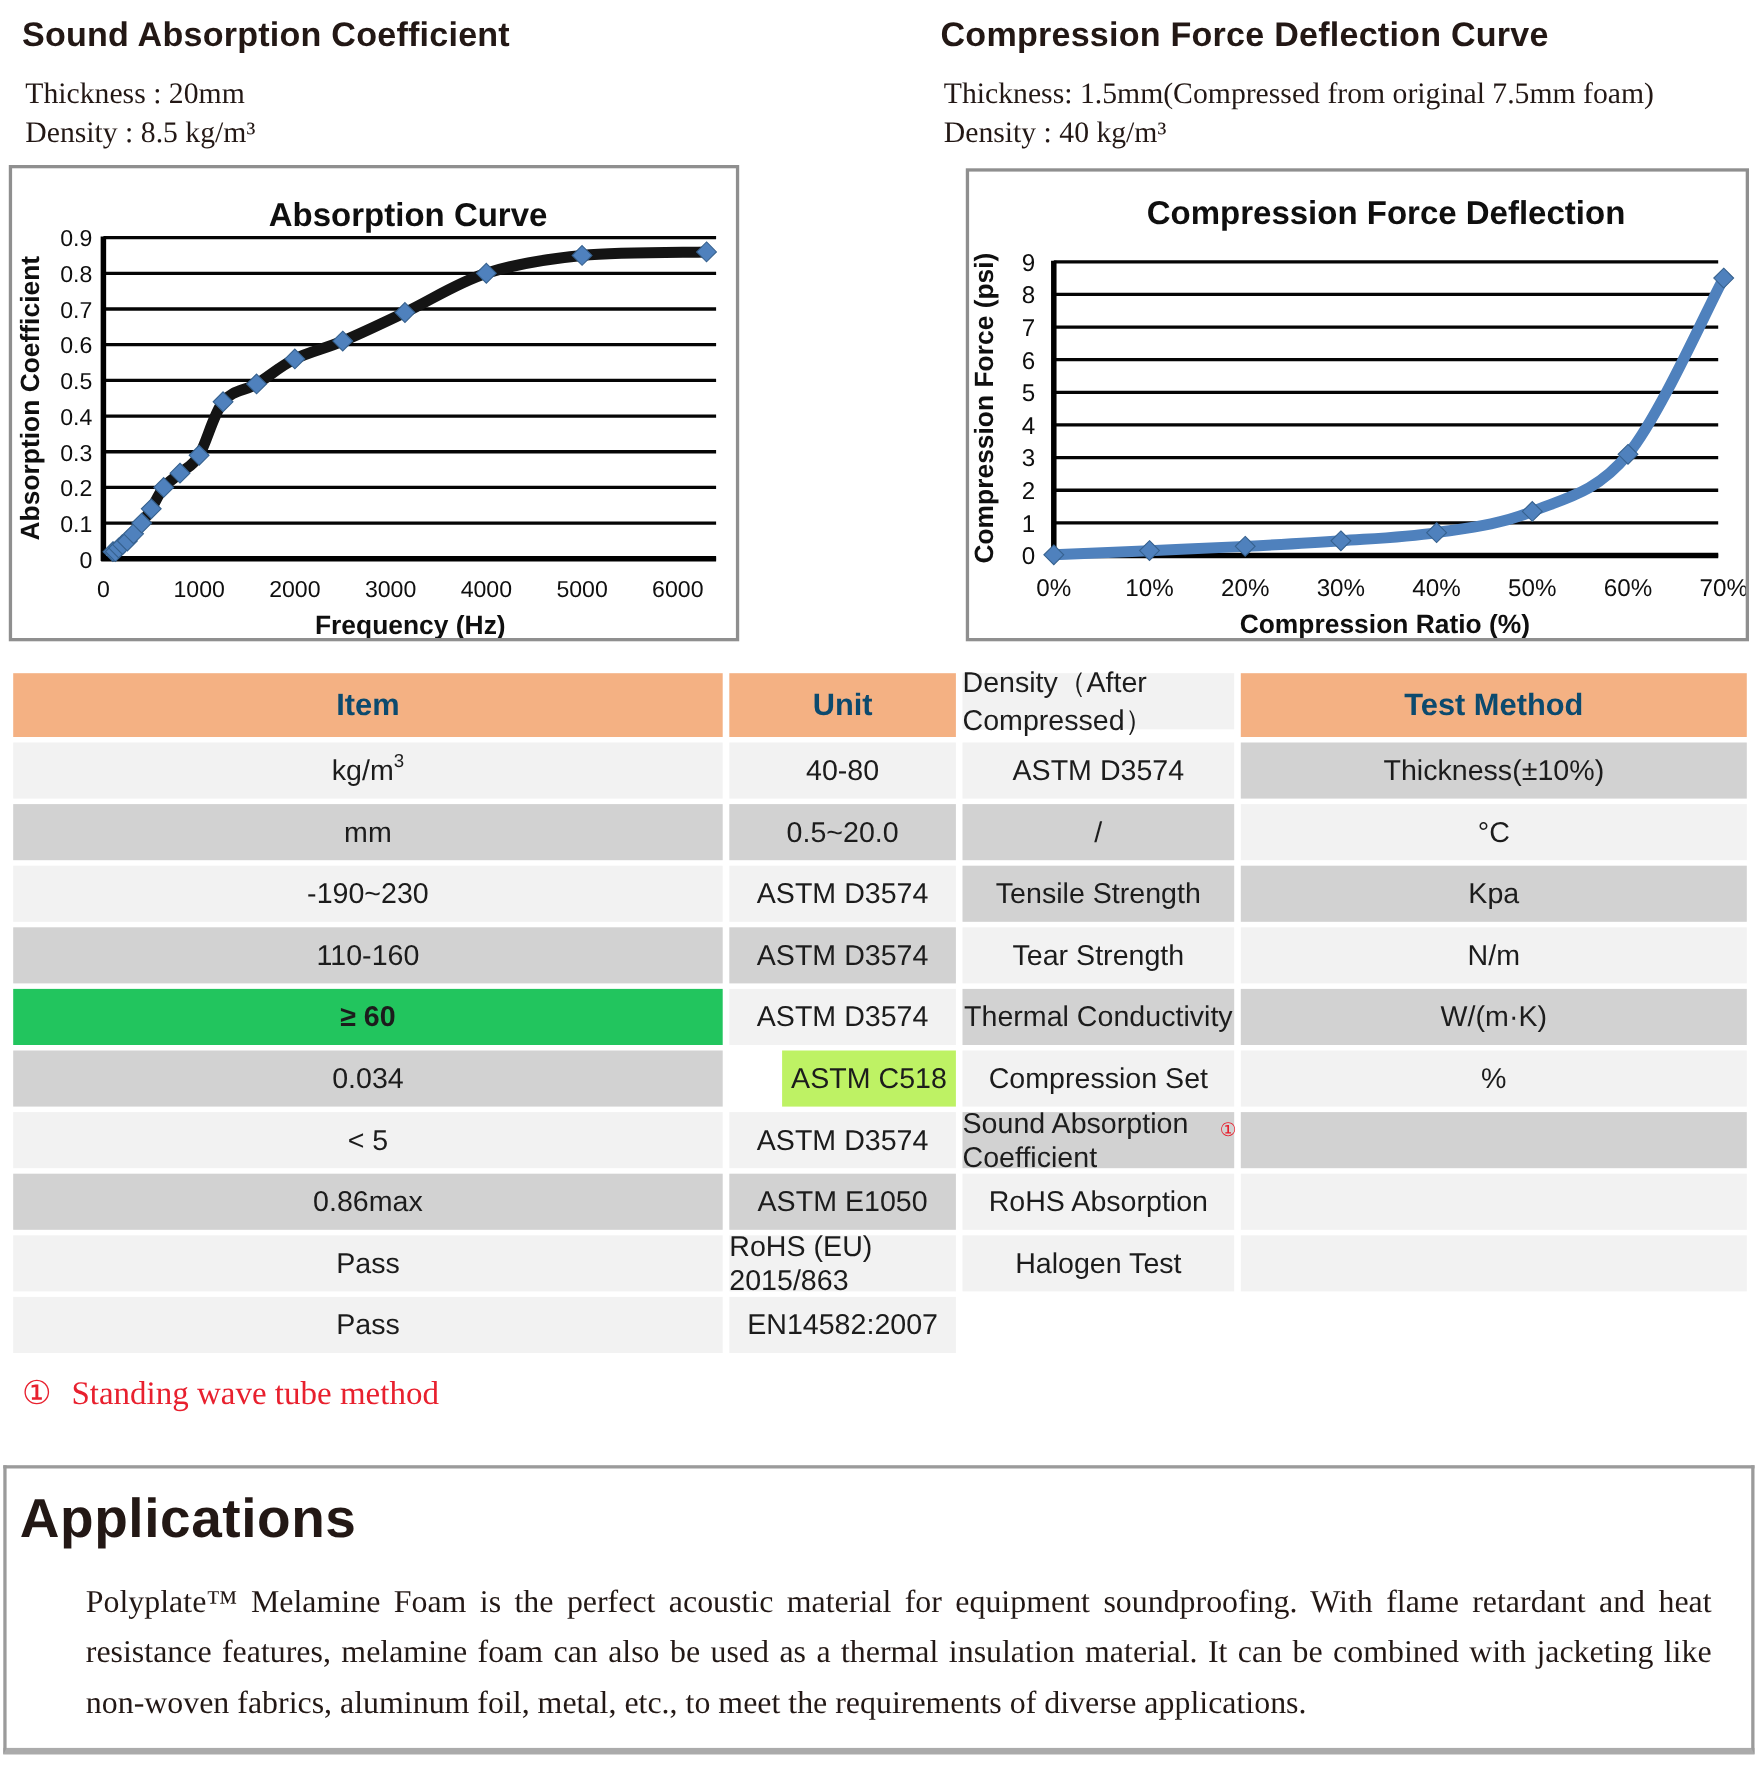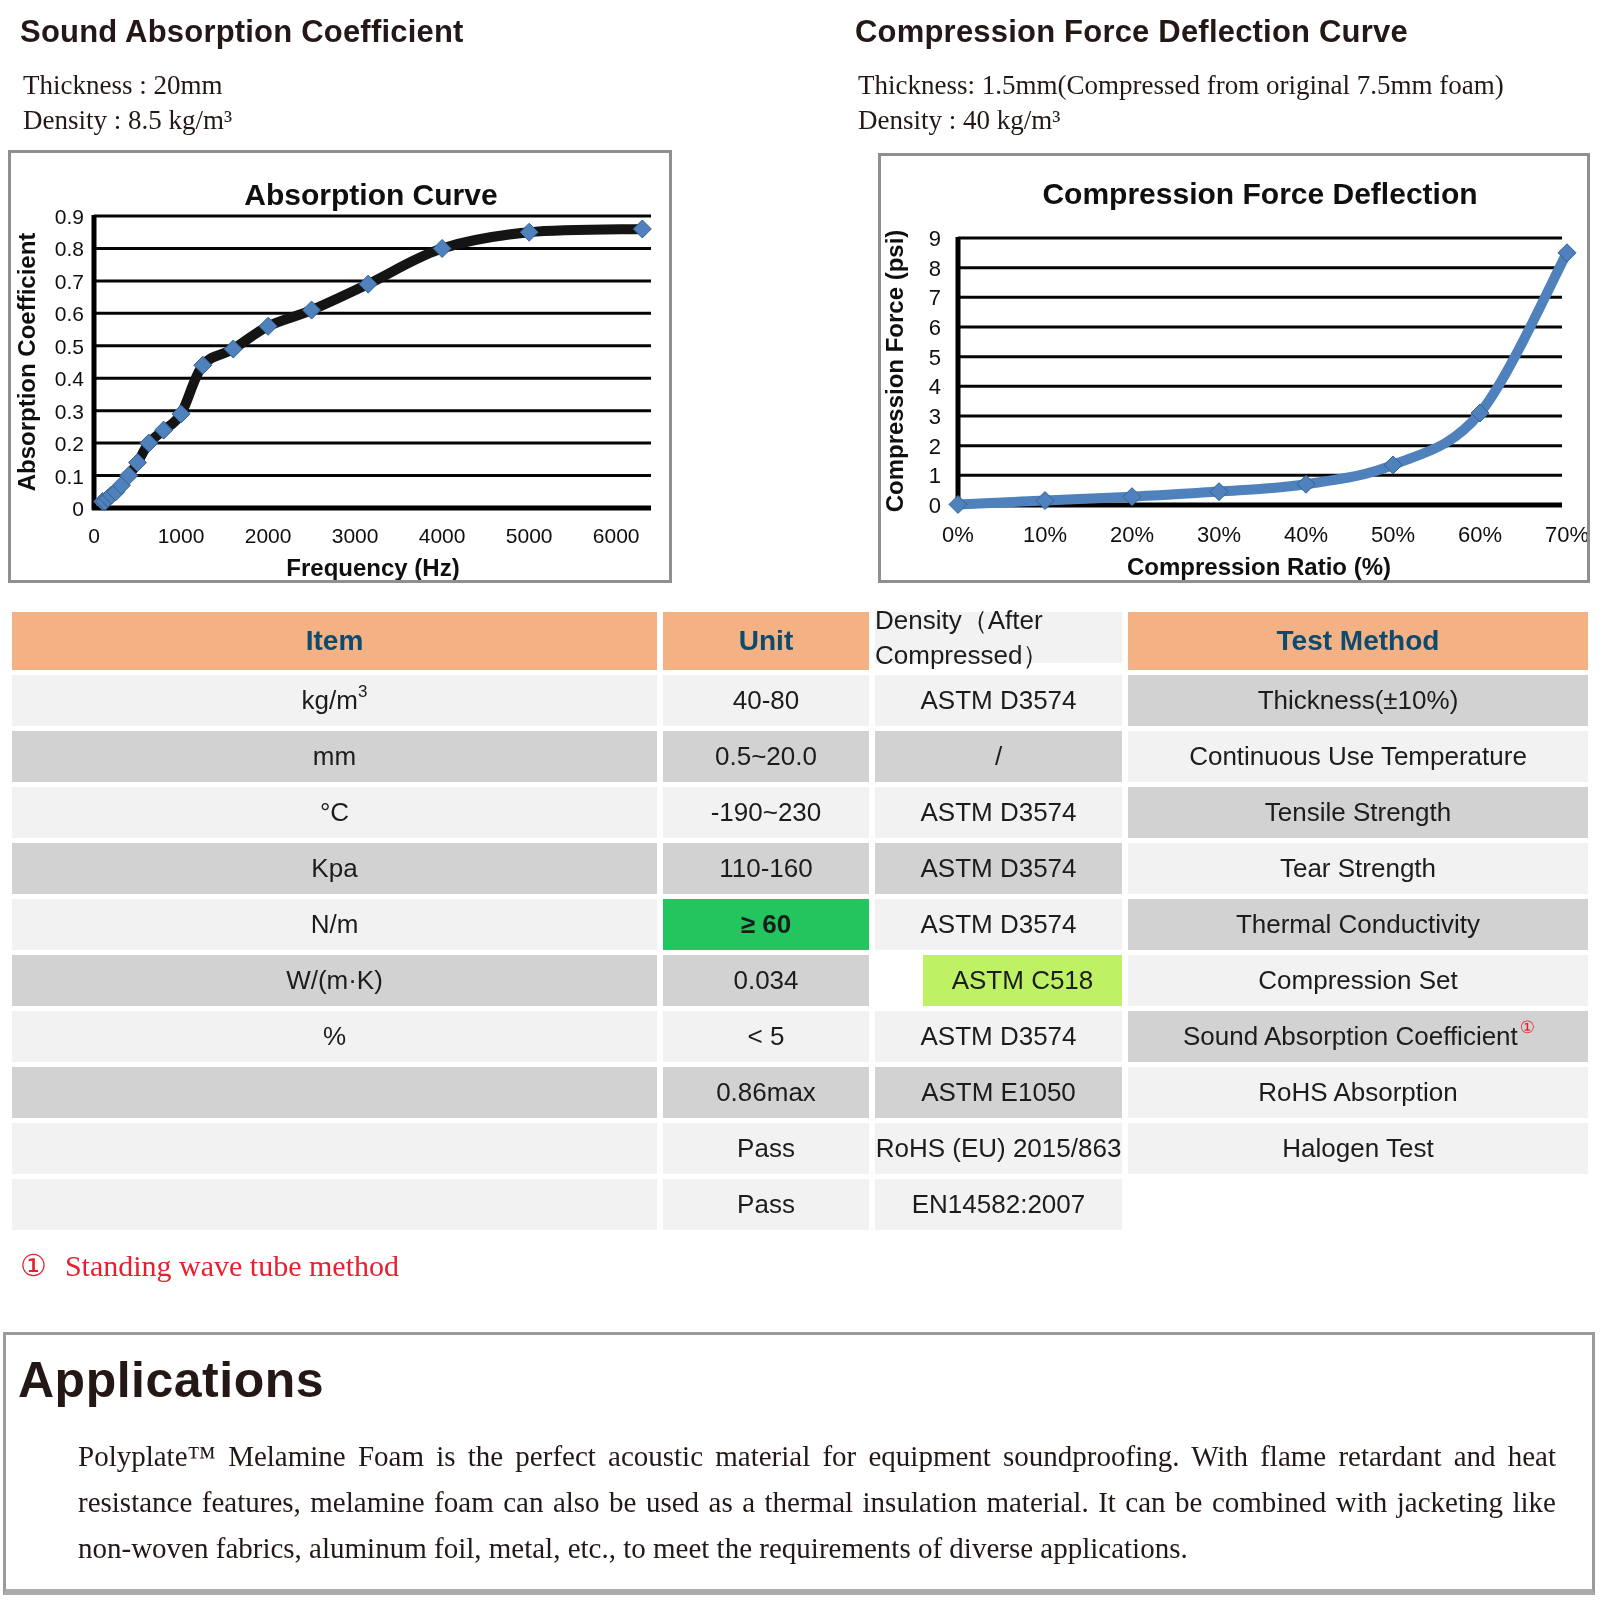--- a/index.html
+++ b/index.html
@@ -164,23 +164,20 @@
     <div class="cell" style="background: rgb(242, 242, 242);">ASTM D3574</div>
     <div class="cell" style="background: rgb(210, 210, 210);">
       <span>Thickness(±10%)</span>
     </div>
     <div class="cell" style="background: rgb(210, 210, 210);">
       <span>mm</span>
     </div>
     <div class="cell" style="background: rgb(210, 210, 210);">0.5~20.0</div>
     <div class="cell" style="background: rgb(210, 210, 210);">/</div>
     <div class="cell" style="background: rgb(242, 242, 242);">
-      <span>Continuous Use Temperature</span>
-    </div>
-    <div class="cell" style="background: rgb(242, 242, 242);">
       <span>°C</span>
     </div>
     <div class="cell" style="background: rgb(242, 242, 242);">-190~230</div>
     <div class="cell" style="background: rgb(242, 242, 242);">ASTM D3574</div>
     <div class="cell" style="background: rgb(210, 210, 210);">
       <span>Tensile Strength</span>
     </div>
     <div class="cell" style="background: rgb(210, 210, 210);">
       <span>Kpa</span>
     </div>

